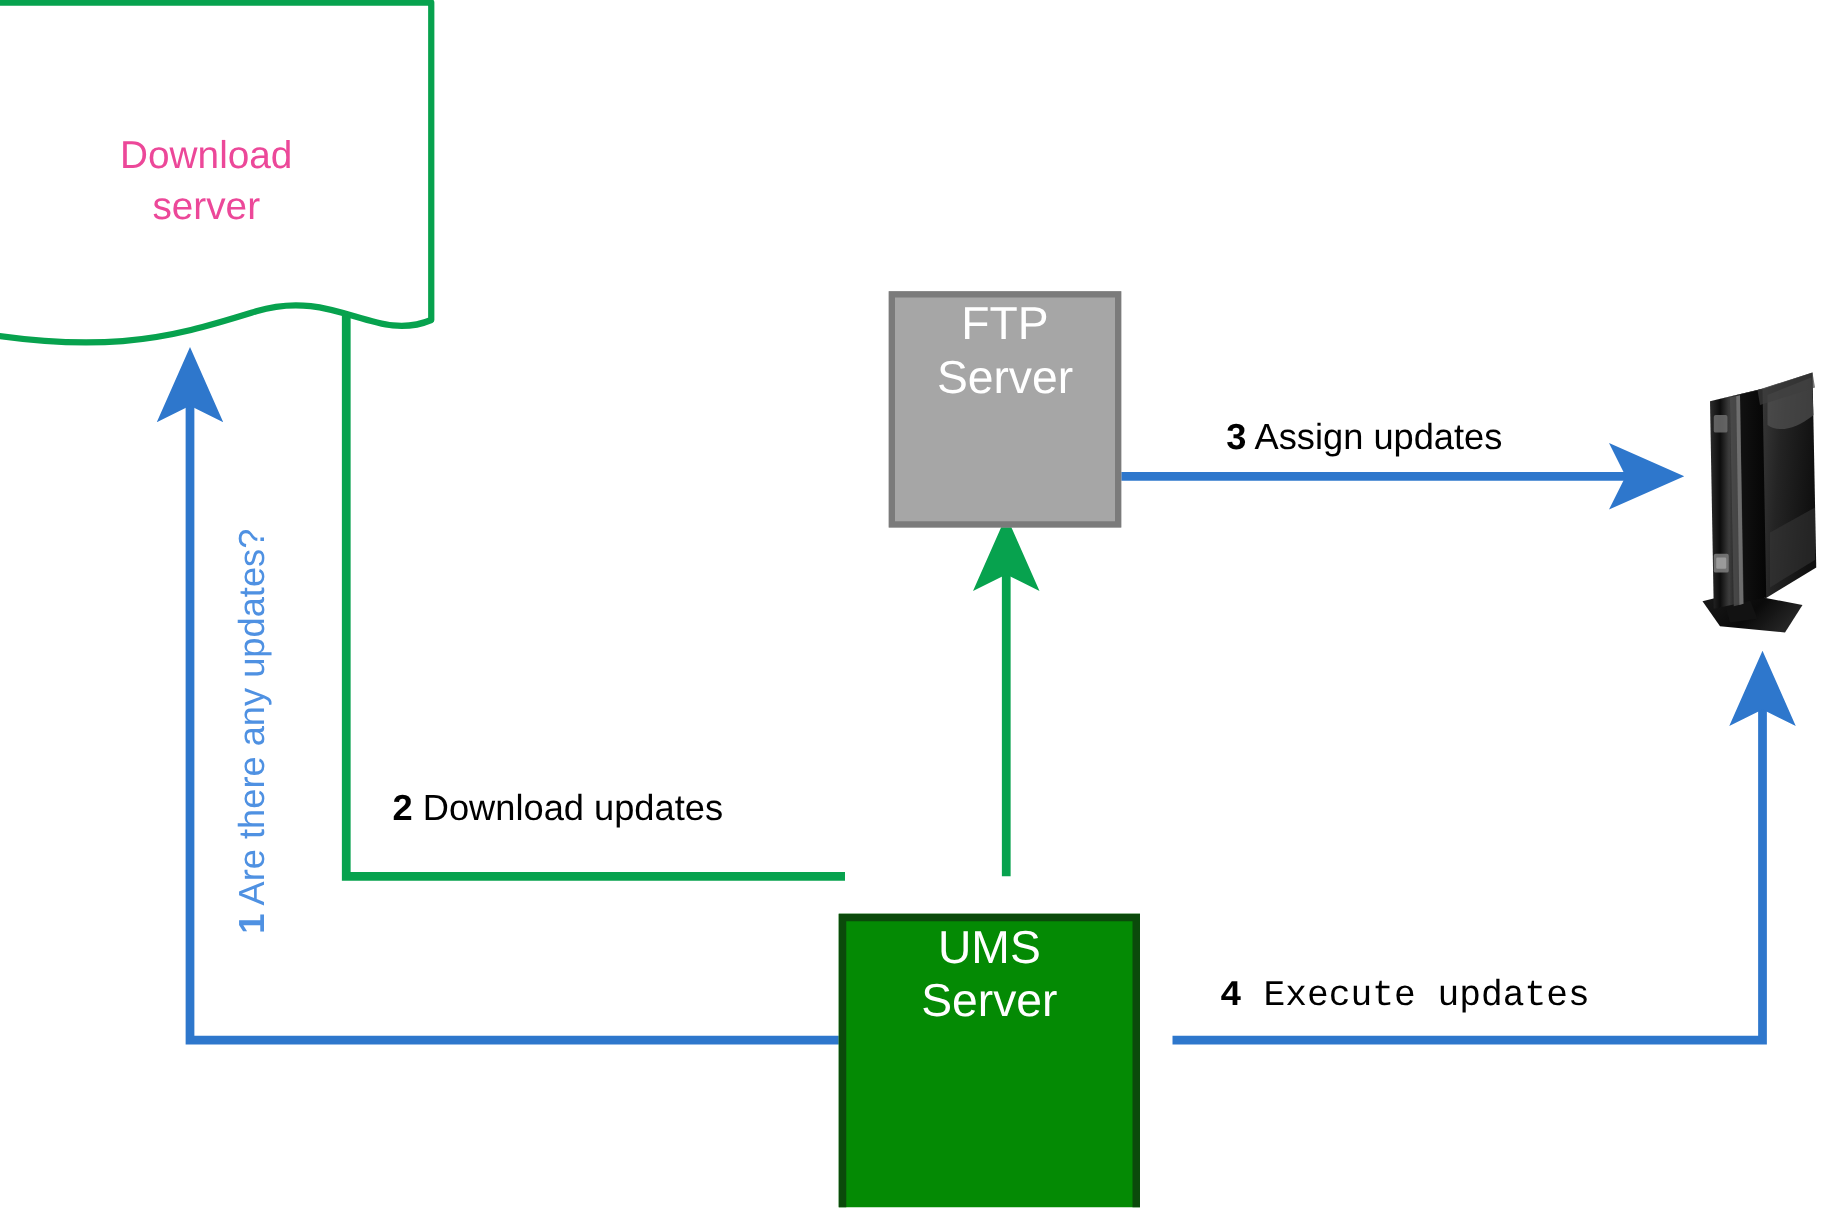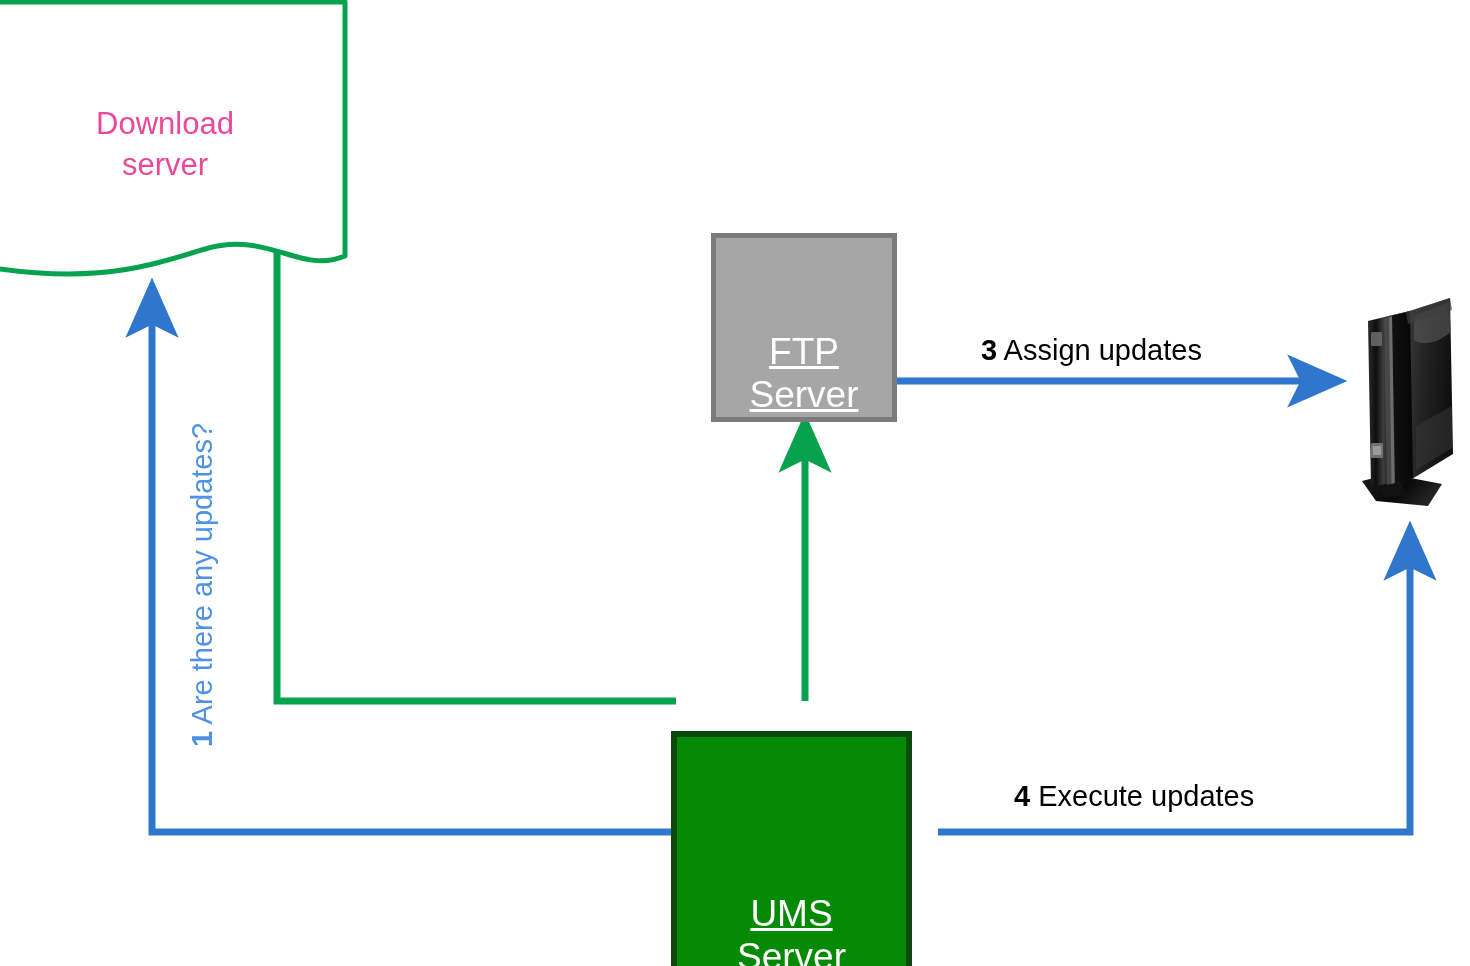--- a/index.html
+++ b/index.html
@@ -23,25 +23,24 @@
     top: 0;
     width: 1470px;
     height: 966px;
   }
 
   
   .node {
     position: absolute;
     box-sizing: border-box;
     display: flex;
-    align-items: flex-end;
+    align-items: flex-start;
     justify-content: center;
     text-align: center;
     line-height: 1.16;
-    text-decoration: underline;
   }
 
   #ftp-node {
     left: 711px;
     top: 233px;
     width: 186px;
     height: 189px;
     background: #a6a6a6;
     border: 5px solid #7b7b7b;
     color: #ffffff;
@@ -75,21 +74,21 @@
   .flow-label {
     position: absolute;
     color: #000000;
     font-size: 29px;
     white-space: nowrap;
   }
   .flow-label .num { font-weight: bold; }
 
   #label-2 { left: 314px; top: 631px; }
   #label-3 { left: 981px; top: 334px; text-align: center; }
-  #label-4 { left: 1014px; top: 780px; }
+  #label-4 { left: 976px; top: 780px; font-family: Liberation Mono, monospace; }
 
   #label-1 {
     position: absolute;
     left: 186px;
     top: 385px;
     color: #4f91e2;
     font-size: 29px;
     white-space: nowrap;
     transform: rotate(-90deg);
     transform-origin: left top;
@@ -199,20 +198,24 @@
 
       <path d="M 12 33 L 54 23 L 94 10 L 52 24 Z" fill="url(#gTop)"></path>
       <path d="M 50 24 L 94 10 L 96 22 L 52 36 Z" fill="#3f3f3f" opacity="0.7"></path>
 
       <rect x="15" y="44" width="11" height="14" rx="1.5" fill="#6d6d6d" opacity="0.85"></rect>
       <rect x="15" y="155" width="12" height="15" rx="1.5" fill="#7a7a7a" opacity="0.9"></rect>
       <rect x="17" y="158" width="8" height="9" rx="1" fill="#bdbdbd" opacity="0.55"></rect>
     </svg>
   </div>
 
+  <div class="flow-label" id="label-2">
+    <span class="num">2</span>
+    <span>Download updates</span>
+  </div>
 
   <div class="flow-label" id="label-3">
     <span class="num">3</span>
     <span>Assign updates</span>
   </div>
 
   <div class="flow-label" id="label-4">
     <span class="num">4</span>
     <span>Execute updates</span>
   </div>

